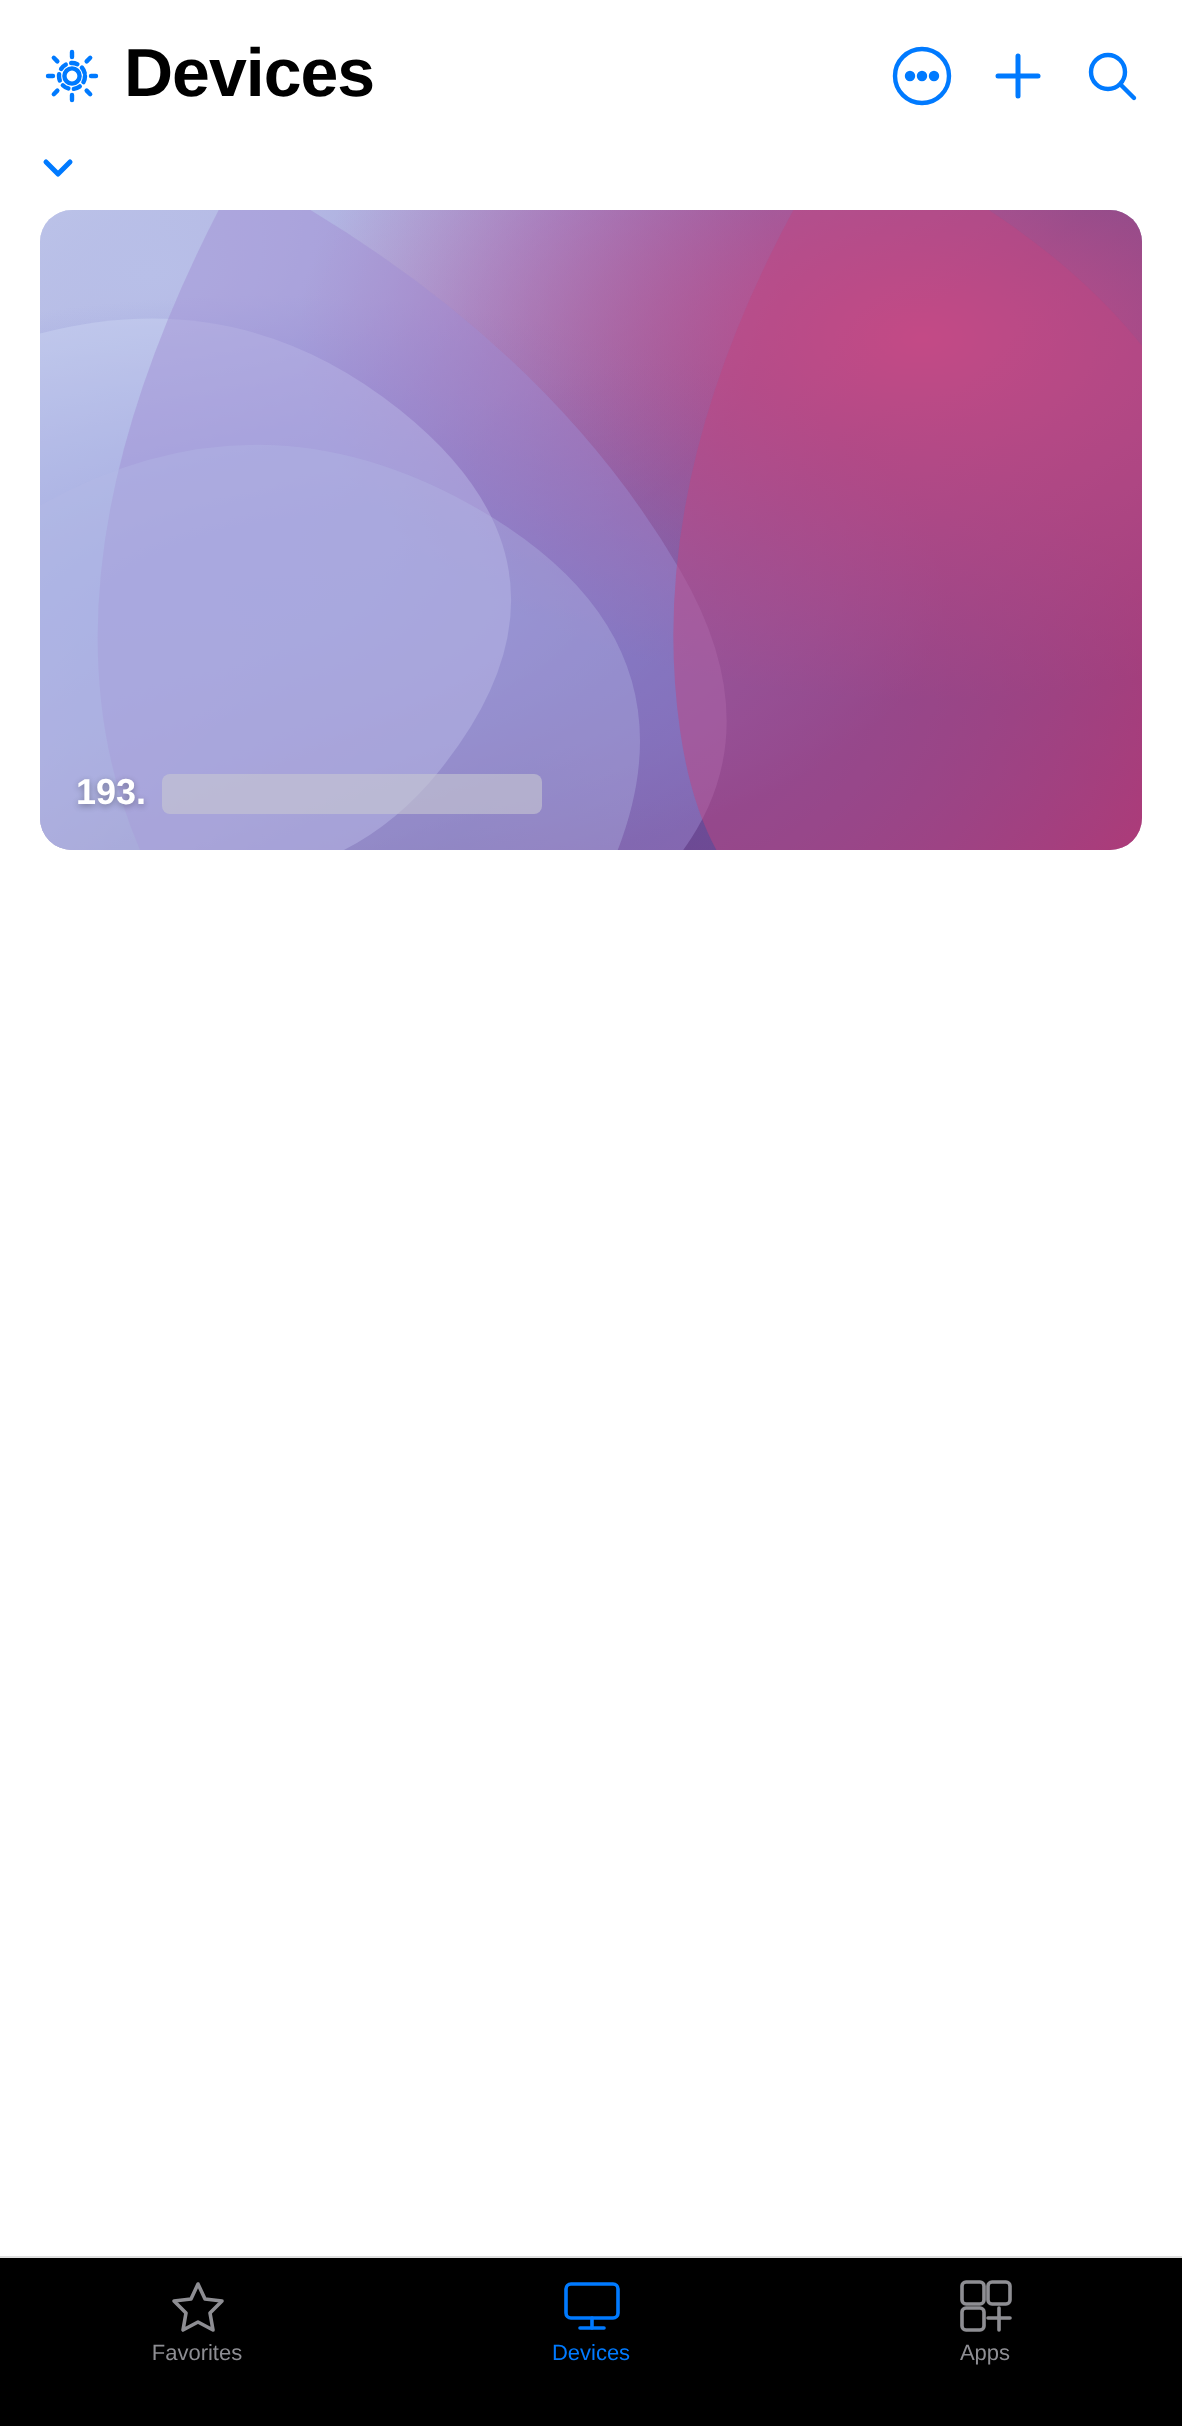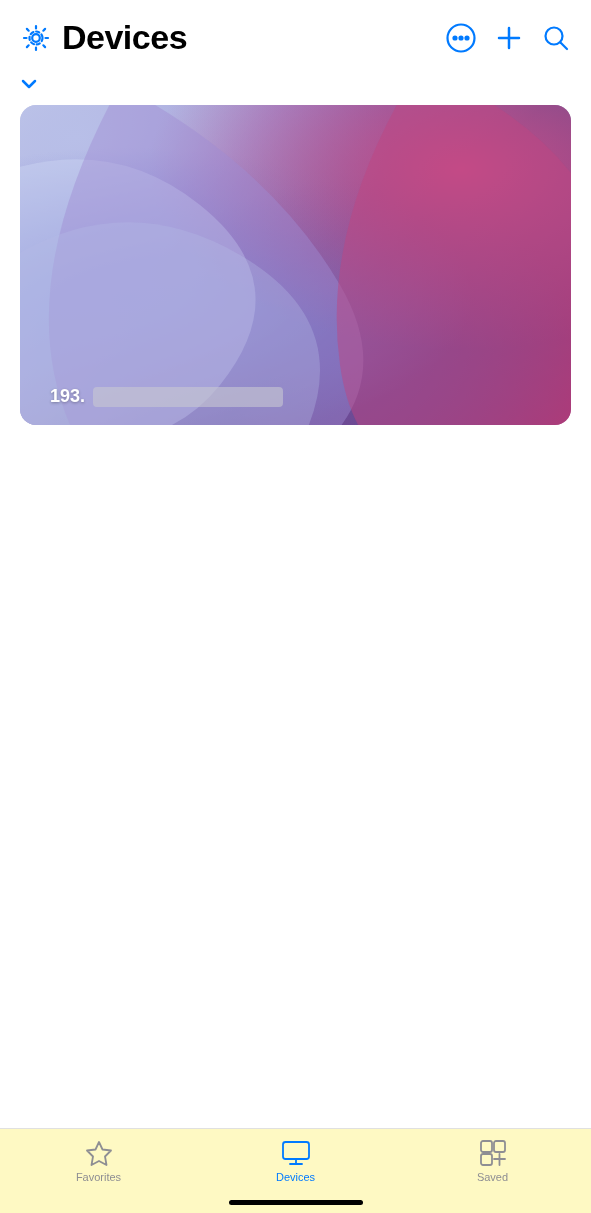--- a/index.html
+++ b/index.html
@@ -123,21 +123,20 @@
     }
 
     
     .device-card-label {
       position: absolute;
       bottom: 18px;
       left: 18px;
       display: flex;
       align-items: center;
       gap: 8px;
-      margin-left: 12px;
     }
     .device-ip {
       color: #fff;
       font-size: 18px;
       font-weight: 600;
       text-shadow: 0 1px 3px rgba(0,0,0,0.3);
     }
     .device-name-bar {
       width: 190px;
       height: 20px;
@@ -150,21 +149,21 @@
       flex: 1;
       min-height: 550px;
     }
 
     
     .tab-bar {
       position: fixed;
       bottom: 0;
       left: 0;
       width: 591px;
-      background: #fef9c3;
+      background: #000000;
       border-top: 1px solid #e0e0e0;
       display: flex;
       align-items: center;
       justify-content: space-around;
       padding: 10px 0 30px 0;
     }
     .tab-item {
       display: flex;
       flex-direction: column;
       align-items: center;
@@ -310,18 +309,18 @@
       <svg width="28" height="28" viewBox="0 0 28 28" fill="none" stroke="#8e8e93" stroke-width="1.8" stroke-linecap="round" stroke-linejoin="round">
 
         <rect x="2" y="2" width="11" height="11" rx="2"></rect>
         <rect x="15" y="2" width="11" height="11" rx="2"></rect>
         <rect x="2" y="15" width="11" height="11" rx="2"></rect>
 
         <line x1="15" y1="20" x2="26" y2="20"></line>
         <line x1="20.5" y1="15" x2="20.5" y2="26"></line>
       </svg>
     </div>
-    <span class="tab-label">Saved</span>
+    <span class="tab-label">Apps</span>
   </div>
 
 </div>
 
 <div class="home-indicator"></div>
 
 </body></html>

